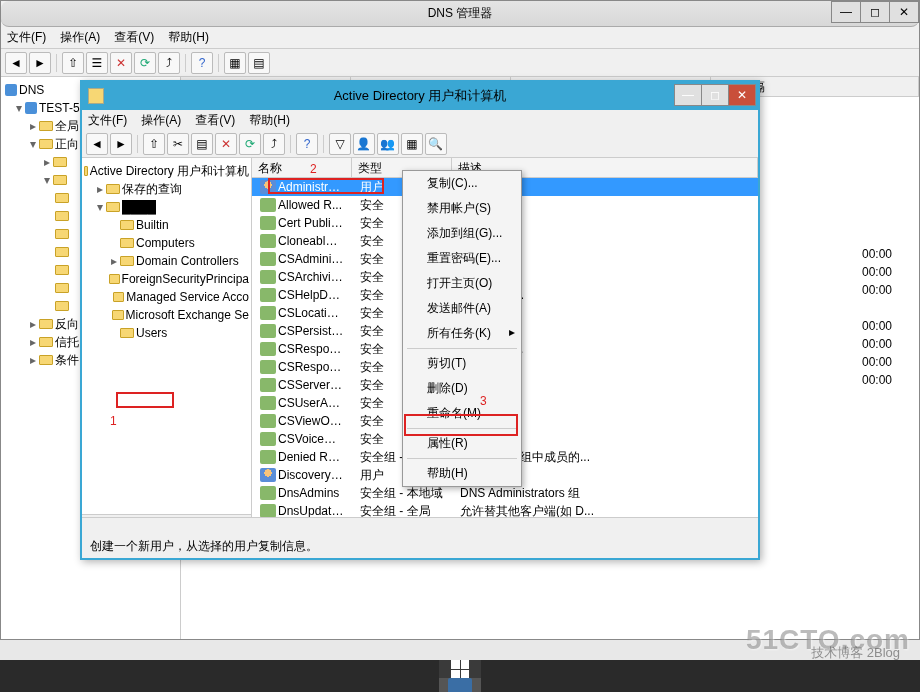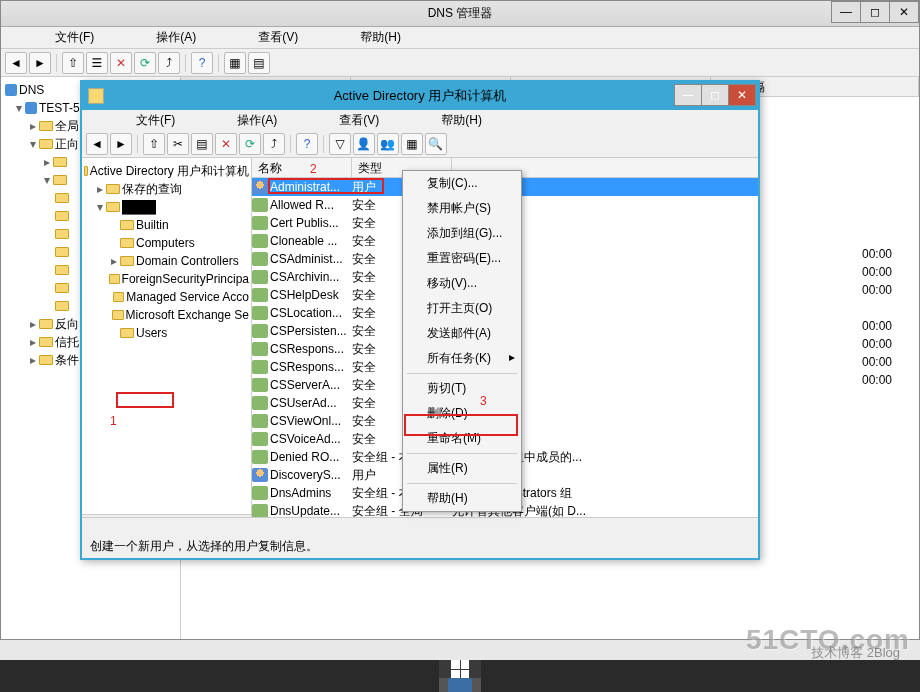--- a/index.html
+++ b/index.html
@@ -1,26 +1,26 @@
 <!DOCTYPE html>
 <html><head>
 <meta charset="utf-8">
 <style>
 * { box-sizing: border-box; margin: 0; padding: 0; font-family: "Microsoft YaHei", "Segoe UI", sans-serif; font-size: 12px; }
 body { width: 920px; height: 692px; background: #e8e8e8; position: relative; overflow: hidden; }
 
 
 .outer-window { position: absolute; top: 0; left: 0; width: 920px; height: 640px; background: #f0f0f0; border: 1px solid #888; }
-.outer-titlebar { height: 26px; background: linear-gradient(#e4e4e4, #d8d8d8); display: flex; align-items: center; justify-content: center; position: relative; border-bottom: 1px solid #aaa; }
+.outer-titlebar { height: 26px; background: linear-gradient(#e4e4e4, #d8d8d8); display: flex; align-items: center; justify-content: center; position: relative; border-bottom: 1px solid #aaa; border-radius: 8px; }
 .outer-titlebar .title { font-size: 12px; }
 .outer-titlebar .controls { position: absolute; right: 0; top: 0; display: flex; }
 .win-btn { width: 30px; height: 22px; border: 1px solid #888; background: #e0e0e0; display: flex; align-items: center; justify-content: center; margin-left: -1px; cursor: pointer; }
 .win-btn.close { background: #e0e0e0; }
 .outer-menu { height: 22px; background: #f0f0f0; display: flex; align-items: center; padding: 0 6px; gap: 14px; border-bottom: 1px solid #ccc; }
-.menu-item { cursor: pointer; margin-left: 48px; }
+.menu-item { cursor: pointer; }
 .outer-toolbar { height: 28px; background: #f0f0f0; border-bottom: 1px solid #ccc; display: flex; align-items: center; padding: 0 4px; gap: 2px; }
 .tb-btn { width: 22px; height: 22px; border: 1px solid #bbb; background: #f8f8f8; border-radius: 2px; display: flex; align-items: center; justify-content: center; cursor: pointer; }
 .tb-sep { width: 1px; height: 18px; background: #ccc; margin: 0 3px; }
 
 .outer-body { position: absolute; top: 76px; left: 0; right: 0; bottom: 0; display: flex; }
 .outer-tree { width: 180px; background: #fff; border-right: 1px solid #ccc; padding: 4px; overflow: hidden; }
 .tree-row { display: flex; align-items: center; height: 18px; white-space: nowrap; }
 .tree-indent { display: inline-block; }
 .tree-exp { width: 12px; text-align: center; color: #666; cursor: pointer; }
 .tree-icon { width: 16px; height: 14px; display: inline-block; margin-right: 2px; }
@@ -47,21 +47,21 @@
 .inner-body { position: absolute; top: 76px; left: 0; right: 0; bottom: 28px; display: flex; background: #fff; }
 .inner-tree { width: 170px; border-right: 1px solid #ccc; padding: 4px 2px; overflow: hidden; position: relative; }
 .inner-tree .h-scroll { position: absolute; bottom: 0; left: 0; right: 0; height: 16px; background: #f0f0f0; border-top: 1px solid #ccc; }
 .inner-tree .h-scroll .thumb { position: absolute; left: 30px; width: 60px; top: 2px; bottom: 2px; background: #ccc; border-radius: 2px; }
 
 .inner-list { flex: 1; display: flex; flex-direction: column; }
 .inner-list-header { height: 20px; background: #f4f4f4; border-bottom: 1px solid #ccc; display: flex; }
 .inner-list-body { flex: 1; overflow: hidden; }
 .list-row { display: flex; height: 18px; align-items: center; }
 .list-row.selected { background: #3399ff; color: #fff; }
-.cell { padding: 0 0; white-space: nowrap; overflow: hidden; text-overflow: ellipsis; }
+.cell { padding: 0 8px; white-space: nowrap; overflow: hidden; text-overflow: ellipsis; }
 .c-name { width: 100px; }
 .c-type { width: 100px; }
 .c-desc { flex: 1; }
 .obj-icon { width: 16px; height: 14px; display: inline-block; margin-right: 2px; vertical-align: middle; }
 .user-icon { background: radial-gradient(circle at 50% 35%, #f8c47a 30%, transparent 31%), linear-gradient(#5a8dd8, #5a8dd8); border-radius: 2px; }
 .group-icon { background: linear-gradient(#88b86a, #88b86a); border-radius: 2px; }
 
 .inner-status { position: absolute; left: 0; right: 0; bottom: 0; height: 16px; background: #f0f0f0; border-top: 1px solid #ccc; padding: 20px 8px; }
 
 
@@ -321,20 +321,21 @@
           </div>
         </div>
       <div class="h-scroll">
           <div class="thumb"></div>
         </div>
     </div>
     <div class="inner-list">
       <div class="inner-list-header">
         <div class="col-h c-name">名称</div>
         <div class="col-h c-type">类型</div>
+        <div class="col-h c-desc">描述</div>
       </div>
       <div class="inner-list-body" id="inner-list-body">
           <div class="list-row selected">
             <div class="cell c-name"><span class="obj-icon user-icon"></span>Administrat...</div>
             <div class="cell c-type">用户</div>
             <div class="cell c-desc">的内置帐...</div>
           </div>
           <div class="list-row">
             <div class="cell c-name"><span class="obj-icon group-icon"></span>Allowed R...</div>
             <div class="cell c-type">安全</div>
@@ -436,21 +437,20 @@
   <div class="red-num" style="top:332px; left:28px;">1</div>
   <div class="highlight" style="top:96px; left:186px; width:116px; height:16px;"></div>
   <div class="red-num" style="top:80px; left:228px;">2</div>
 </div>
 
 <div class="context-menu" id="context-menu">
     <div class="cm-item">复制(C)...</div>
     <div class="cm-item">禁用帐户(S)</div>
     <div class="cm-item">添加到组(G)...</div>
     <div class="cm-item">重置密码(E)...</div>
-    <div class="cm-item">移动(V)...</div>
     <div class="cm-item">打开主页(O)</div>
     <div class="cm-item">发送邮件(A)</div>
     <div class="cm-item cm-arrow">所有任务(K)</div>
     <div class="cm-sep"></div>
     <div class="cm-item">剪切(T)</div>
     <div class="cm-item">删除(D)</div>
     <div class="cm-item">重命名(M)</div>
     <div class="cm-sep"></div>
     <div class="cm-item">属性(R)</div>
     <div class="cm-sep"></div>

